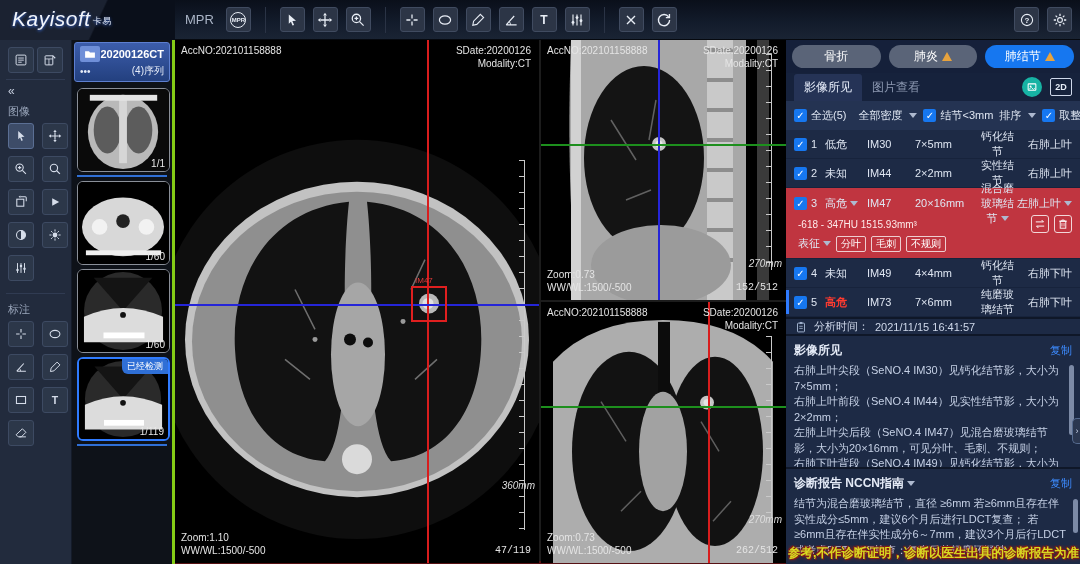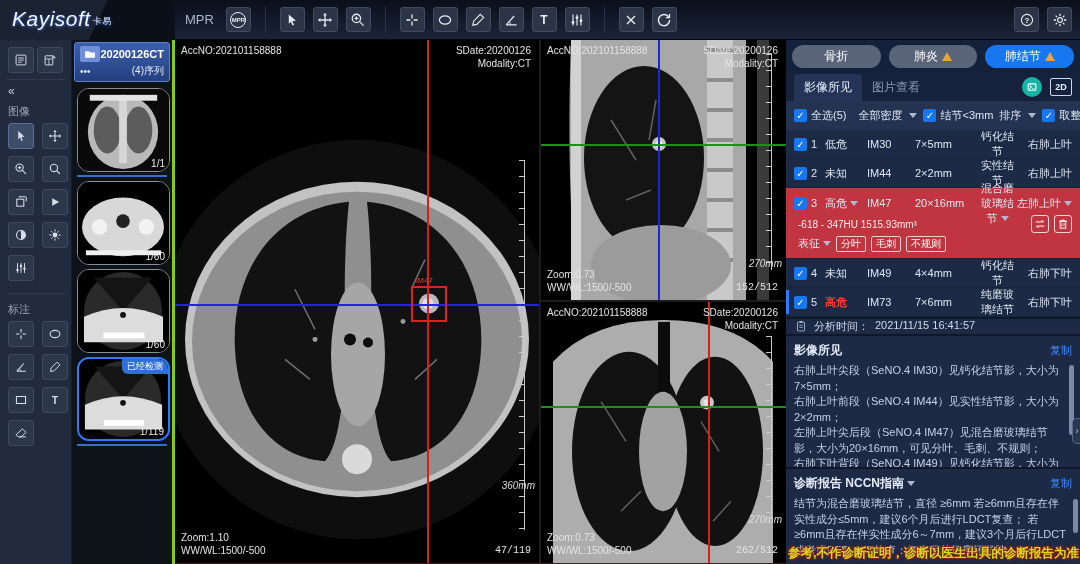--- a/index.html
+++ b/index.html
@@ -43,21 +43,21 @@
 
   
   .series { width:103px; flex:0 0 103px; background:#0e1219; border-right:3px solid #84cc16; display:flex; flex-direction:column; }
   .series-head { background:linear-gradient(180deg,#3c5dab,#23407f); border:1px solid #5d7fd0; border-radius:3px;
     margin:2px; padding:3px 5px; color:#fff; }
   .sh-row1 { display:flex; align-items:center; justify-content:space-between; }
   .sh-folder { width:20px; height:16px; background:#6f8fd8; border-radius:2px; display:flex; align-items:center; justify-content:center; color:#fff; }
   .sh-title { font-size:11px; font-weight:bold; }
   .sh-row2 { display:flex; align-items:center; justify-content:space-between; font-size:10px; color:#e6ecf8; margin-top:2px; }
   .thumb { margin:4px 5px 0 5px; position:relative; width:93px; height:84px; background:#000;
-    border:1px solid #8a8f98; border-radius:12px; cursor:pointer; overflow:hidden; }
+    border:1px solid #8a8f98; border-radius:6px; cursor:pointer; overflow:hidden; }
   .thumb.selected { border:2px solid #2f7bff; }
   .thumb svg { width:100%; height:100%; display:block; }
   .thumb-page { position:absolute; right:4px; bottom:2px; color:#e8e8e8; font-size:10px; }
   .thumb-badge { position:absolute; right:0; top:0; background:#2f6fd6; color:#fff; font-size:9px;
     padding:1px 5px; border-radius:0 0 0 6px; }
   .thumb-underline { height:2px; background:#2f6fd6; margin:3px 5px 0 5px; }
 
   
   .viewports { width:611px; flex:0 0 611px; display:grid; grid-template-columns:364px 245px;
     grid-template-rows:260px 261px; gap:2px; background:#1c1c1c; border-bottom:3px solid #571114; }
@@ -120,21 +120,21 @@
   .nrow-alert .line2 { display:flex; align-items:center; justify-content:space-between; height:20px; padding-left:4px; }
   .nrow-alert .line3 { display:flex; align-items:center; gap:5px; height:19px; padding-left:4px; }
   .hu-text { font-size:10px; color:#fdeaea; }
   .tag { border:1px solid #eecdd0; border-radius:2px; padding:0 4px; font-size:10px; color:#fff; line-height:14px; }
   .mini-btn { width:18px; height:18px; border:1px solid #f2d7d9; border-radius:3px; color:#fff;
     display:flex; align-items:center; justify-content:center; margin-left:5px; cursor:pointer; }
   .alert-actions { display:flex; }
   .row-indicator { position:absolute; left:0; top:2px; bottom:2px; width:3px; background:#2f7bff; }
   .nrow5 { position:relative; }
 
-  .time-row { display:flex; align-items:flex-start; gap:6px; padding:0 8px; font-size:11px; color:#cfd8ea;
+  .time-row { display:flex; align-items:center; gap:6px; padding:0 8px; font-size:11px; color:#cfd8ea;
     border-top:2px solid #0f1728; }
   .sec { border-top:2px solid #0f1728; }
   .sec-head { display:flex; align-items:center; justify-content:space-between; padding:6px 8px 4px 8px; }
   .sec-title { font-size:12px; color:#e4eaf6; font-weight:bold; }
   .copy-link { font-size:11px; color:#3d8bff; cursor:pointer; }
   .sec-body { position:relative; margin:0 4px 0 8px; padding-right:10px; font-size:11px; line-height:15.5px;
     color:#c6d1e6; white-space:pre-line; overflow:hidden; }
   .findings-body { height:104px; }
   .report-body { height:58px; }
   .scrollbar { position:absolute; right:2px; top:2px; width:5px; border-radius:3px; background:#7c8aa6; }

